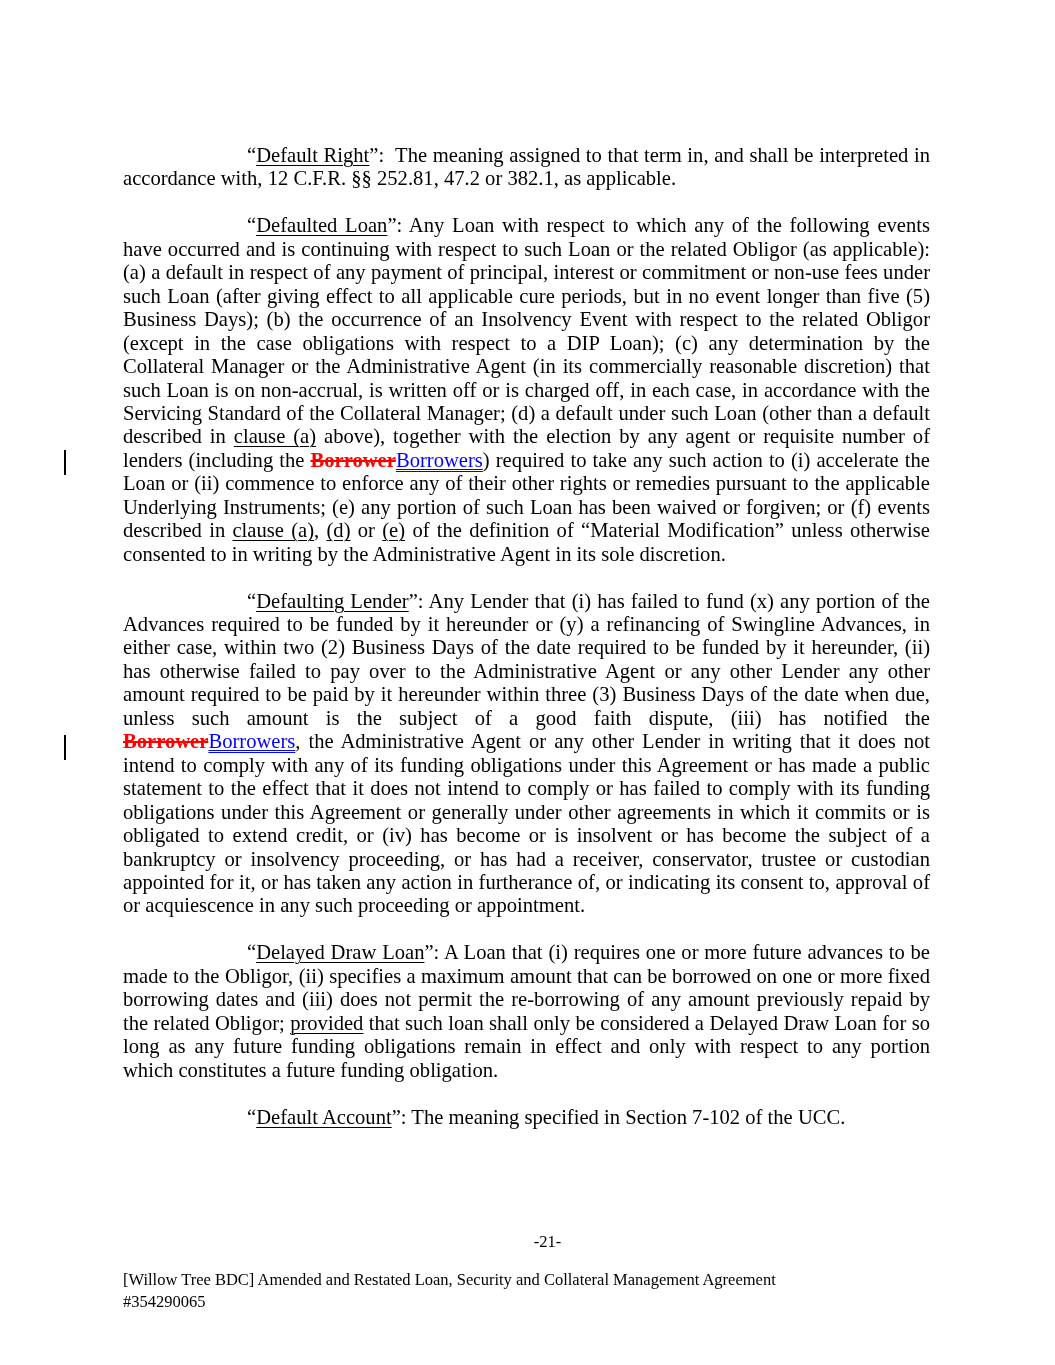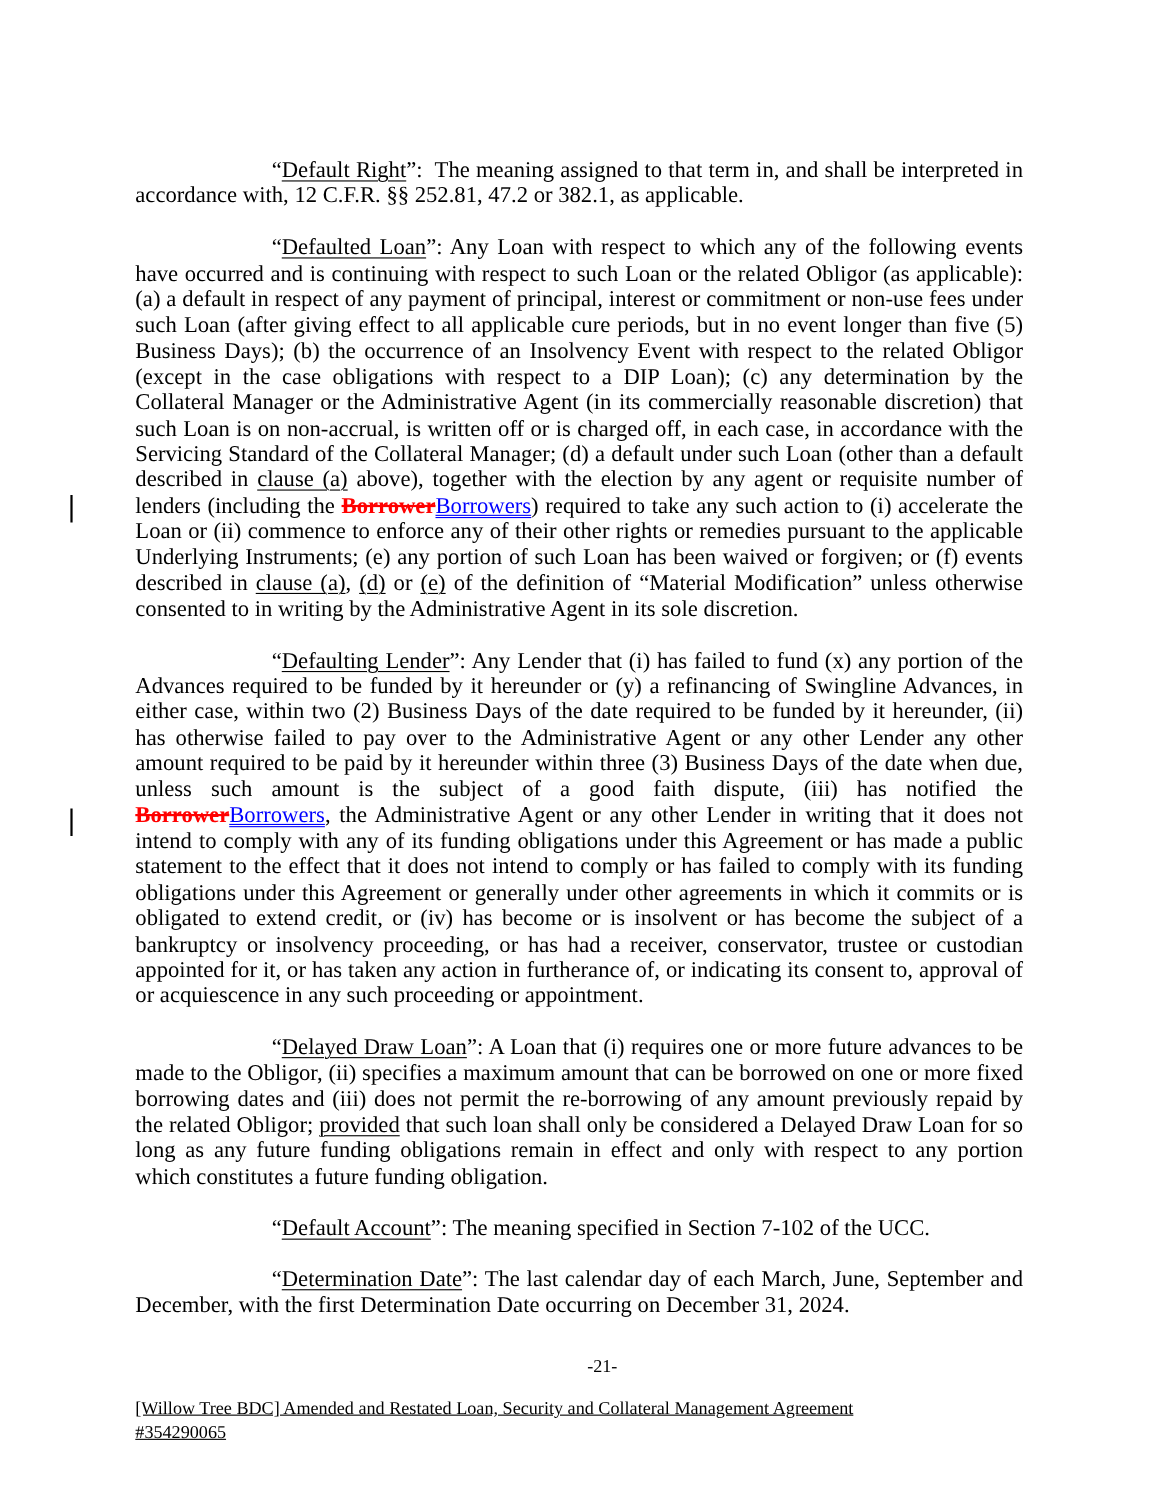--- a/index.html
+++ b/index.html
@@ -65,34 +65,32 @@
     margin-left: 20px;
   }
   .footer {
     position: absolute;
     top: 1269px;
     left: 123px;
     width: 807px;
     font-size: 16.5px;
     line-height: 21.5px;
     text-align: left;
-    text-decoration: underline;
   }
 </style>
 </head>
 <body>
 
 <div class="page">
   <div class="content">
       <p class="para"><span>“</span><span class="run-underline">Default Right</span><span>”:&nbsp; The meaning assigned to that term in, and shall be interpreted in accordance with, 12 C.F.R. §§ 252.81, 47.2 or 382.1, as applicable.</span></p>
       <p class="para"><span>“</span><span class="run-underline">Defaulted Loan</span><span>”: Any Loan with respect to which any of the following events have occurred and is continuing with respect to such Loan or the related Obligor (as applicable): (a) a default in respect of any payment of principal, interest or commitment or non-use fees under such Loan (after giving effect to all applicable cure periods, but in no event longer than five (5) Business Days); (b) the occurrence of an Insolvency Event with respect to the related Obligor (except in the case obligations with respect to a DIP Loan); (c) any determination by the Collateral Manager or the Administrative Agent (in its commercially reasonable discretion) that such Loan is on non-accrual, is written off or is charged off, in each case, in accordance with the Servicing Standard of the Collateral Manager; (d) a default under such Loan (other than a default described in </span><span class="run-underline">clause (a)</span><span> above), together with the election by any agent or requisite number of lenders (including the </span><span class="run-deletion">Borrower</span><span class="run-insertion">Borrowers</span><span>) required to take any such action to (i) accelerate the Loan or (ii) commence to enforce any of their other rights or remedies pursuant to the applicable Underlying Instruments; (e) any portion of such Loan has been waived or forgiven; or (f) events described in </span><span class="run-underline">clause (a)</span><span>, </span><span class="run-underline">(d)</span><span> or </span><span class="run-underline">(e)</span><span> of the definition of “Material Modification” unless otherwise consented to in writing by the Administrative Agent in its sole discretion.</span></p>
       <p class="para"><span>“</span><span class="run-underline">Defaulting Lender</span><span>”: Any Lender that (i) has failed to fund (x) any portion of the Advances required to be funded by it hereunder or (y) a refinancing of Swingline Advances, in either case, within two (2) Business Days of the date required to be funded by it hereunder, (ii) has otherwise failed to pay over to the Administrative Agent or any other Lender any other amount required to be paid by it hereunder within three (3) Business Days of the date when due, unless such amount is the subject of a good faith dispute, (iii) has notified the </span><span class="run-deletion">Borrower</span><span class="run-insertion">Borrowers</span><span>, the Administrative Agent or any other Lender in writing that it does not intend to comply with any of its funding obligations under this Agreement or has made a public statement to the effect that it does not intend to comply or has failed to comply with its funding obligations under this Agreement or generally under other agreements in which it commits or is obligated to extend credit, or (iv) has become or is insolvent or has become the subject of a bankruptcy or insolvency proceeding, or has had a receiver, conservator, trustee or custodian appointed for it, or has taken any action in furtherance of, or indicating its consent to, approval of or acquiescence in any such proceeding or appointment.</span></p>
       <p class="para"><span>“</span><span class="run-underline">Delayed Draw Loan</span><span>”: A Loan that (i) requires one or more future advances to be made to the Obligor, (ii) specifies a maximum amount that can be borrowed on one or more fixed borrowing dates and (iii) does not permit the re-borrowing of any amount previously repaid by the related Obligor; </span><span class="run-underline">provided</span><span> that such loan shall only be considered a Delayed Draw Loan for so long as any future funding obligations remain in effect and only with respect to any portion which constitutes a future funding obligation.</span></p>
       <p class="para"><span>“</span><span class="run-underline">Default Account</span><span>”: The meaning specified in Section 7-102 of the UCC.</span></p>
-      <p class="para"><span>“</span><span class="run-underline">Determination Date</span><span>”: The last calendar day of each March, June, September and December, with the first Determination Date occurring on December 31, 2024.</span></p>
     </div>
   <div class="page-number">-21-</div>
   <div class="footer">
     <div>[Willow Tree BDC] Amended and Restated Loan, Security and Collateral Management Agreement</div>
     <div>#354290065</div>
   </div>
 <div class="change-bar" style="top: 450px;"></div>
     <div class="change-bar" style="top: 735px;"></div>
   </div>
 

